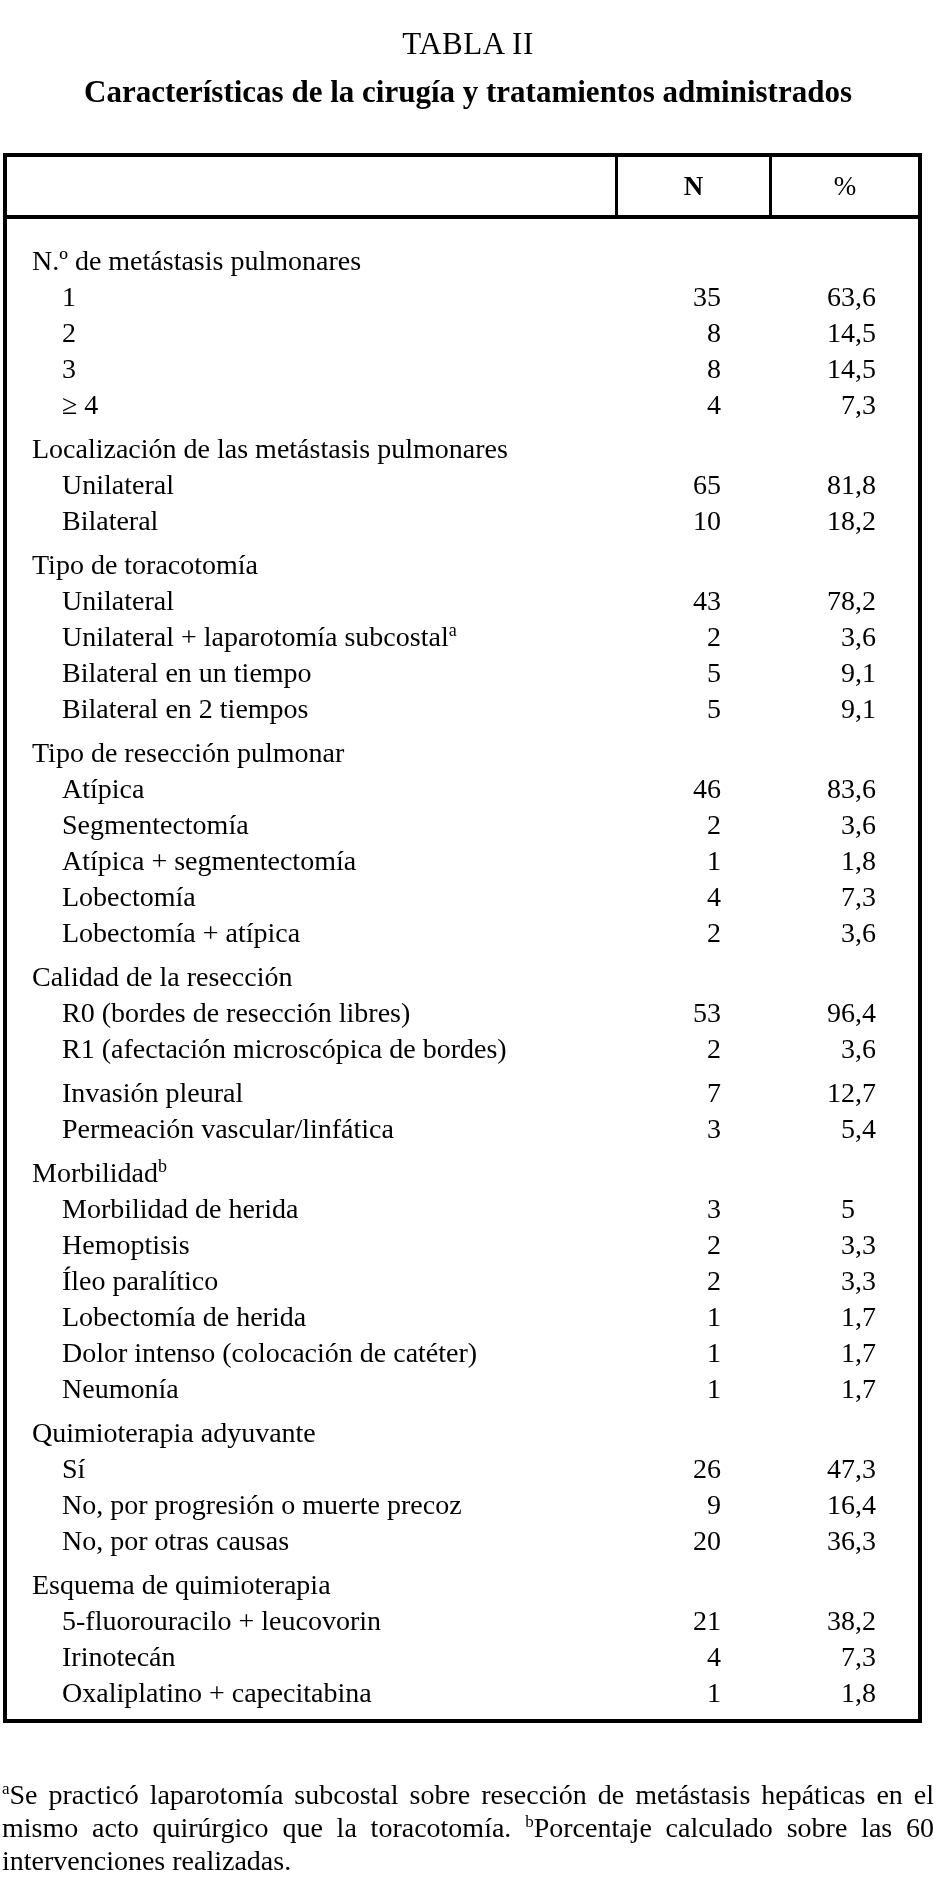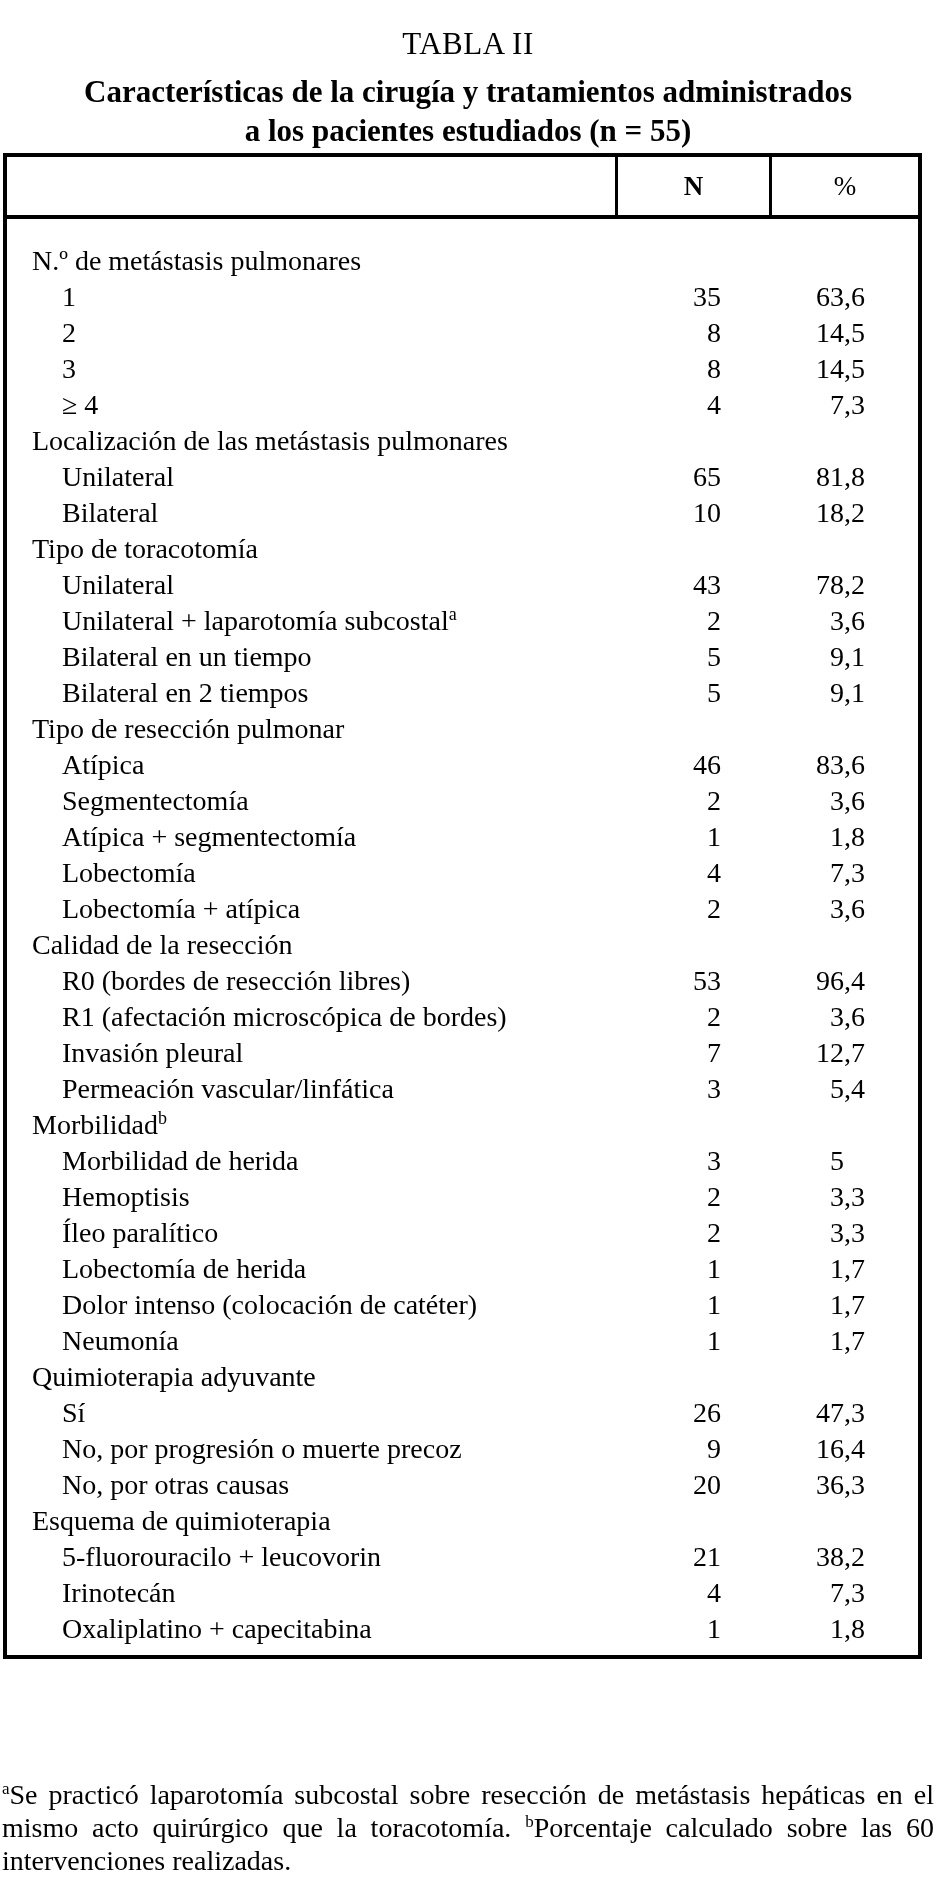--- a/index.html
+++ b/index.html
@@ -52,35 +52,35 @@
     font-size: 27px;
     box-sizing: content-box;
   }
   .th-n { font-weight: bold; width: 151px; }
   .th-pct { width: 146px; font-weight: normal; }
   .tbody {
     padding-top: 12px;
     padding-bottom: 8px;
     font-size: 28px;
   }
-  .group { margin-top: 0; }
+  .group { margin-top: 8px; }
   .group:first-child { margin-top: 12px; }
   .row { display: flex; line-height: 36px; }
   .row-label { flex: 1 1 auto; padding-left: 25px; white-space: nowrap; overflow: hidden; }
   .item-row .row-label { padding-left: 55px; }
   .cell-n {
     width: 156px; flex: 0 0 156px;
     text-align: right;
     padding-right: 49px;
     box-sizing: border-box;
   }
   .cell-pct {
     width: 148px; flex: 0 0 148px;
     display: flex;
-    padding-right: 38px;
+    padding-right: 27px;
     box-sizing: border-box;
     justify-content: center;
   }
   .pct-int { flex: 1 1 auto; text-align: right; }
   .pct-dec { width: 36px; flex: 0 0 36px; text-align: left; }
   .sup {
     font-size: 18px;
     vertical-align: super;
     line-height: 0;
   }
@@ -96,21 +96,20 @@
 </style>
 </head>
 <body>
 
 <div class="page">
 
   <div class="title">TABLA II</div>
 
   <div class="caption">
     <div>Características de la cirugía y tratamientos administrados</div>
-    <div>a los pacientes estudiados (n = 55)</div>
   </div>
 
   <div class="datatable">
     <div class="thead">
       <div class="th-label"></div>
       <div class="th-n">N</div>
       <div class="th-pct">%</div>
     </div>
     <div class="tbody" id="table-body">
         <div class="group">

